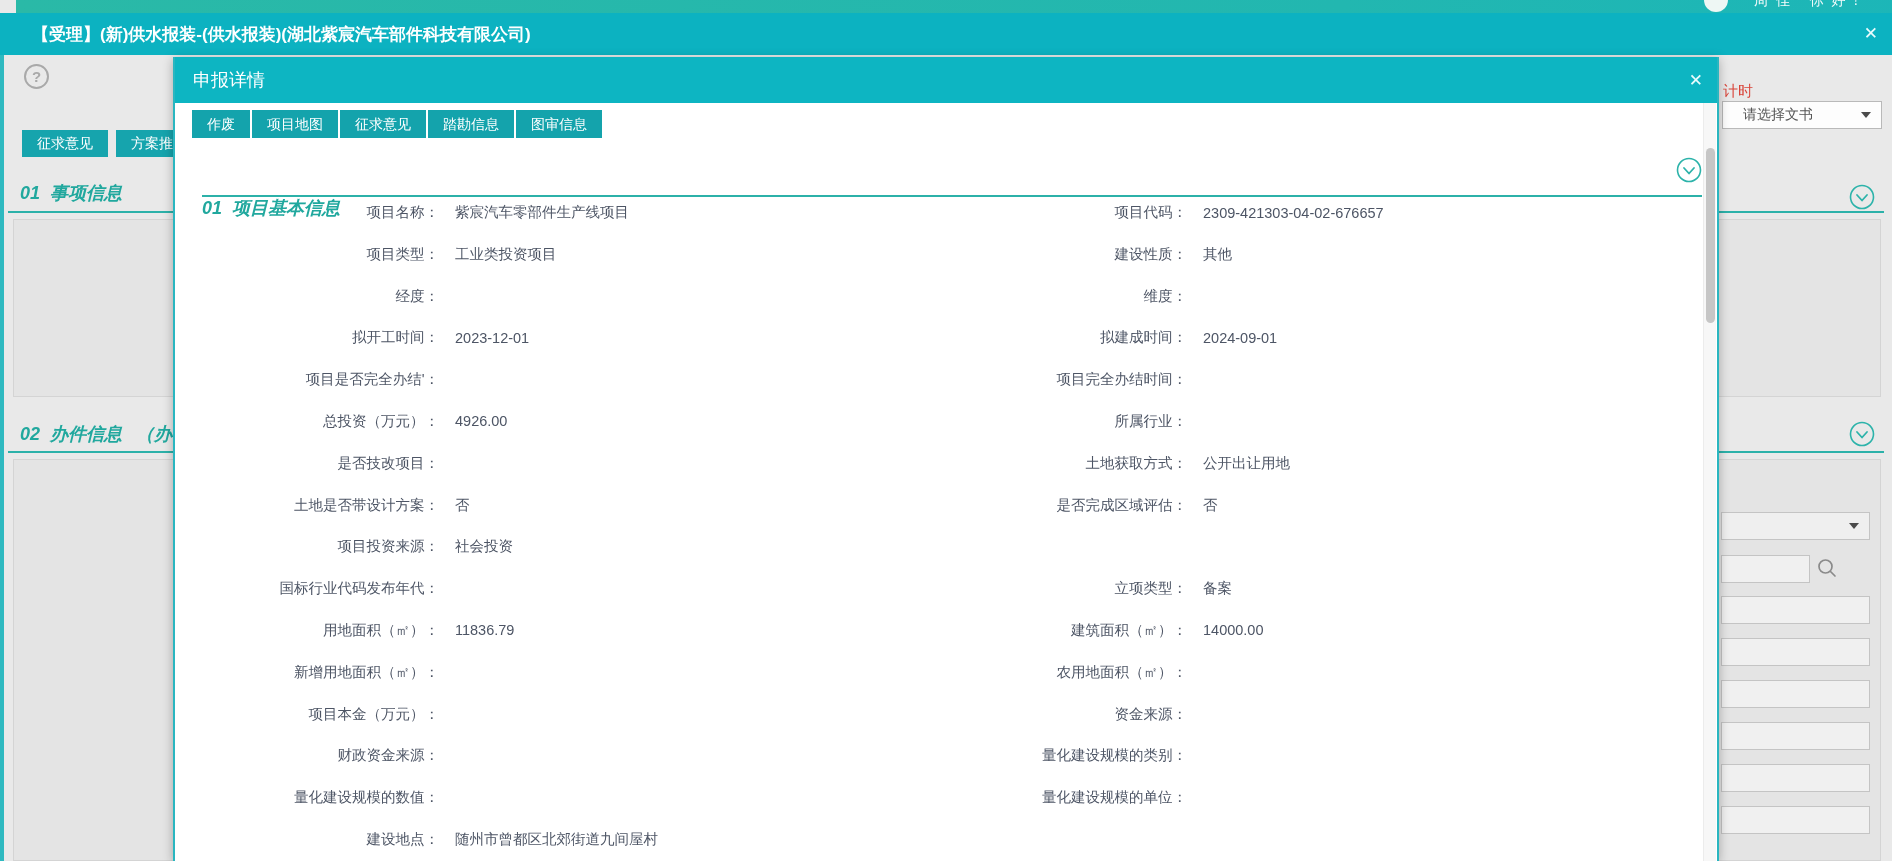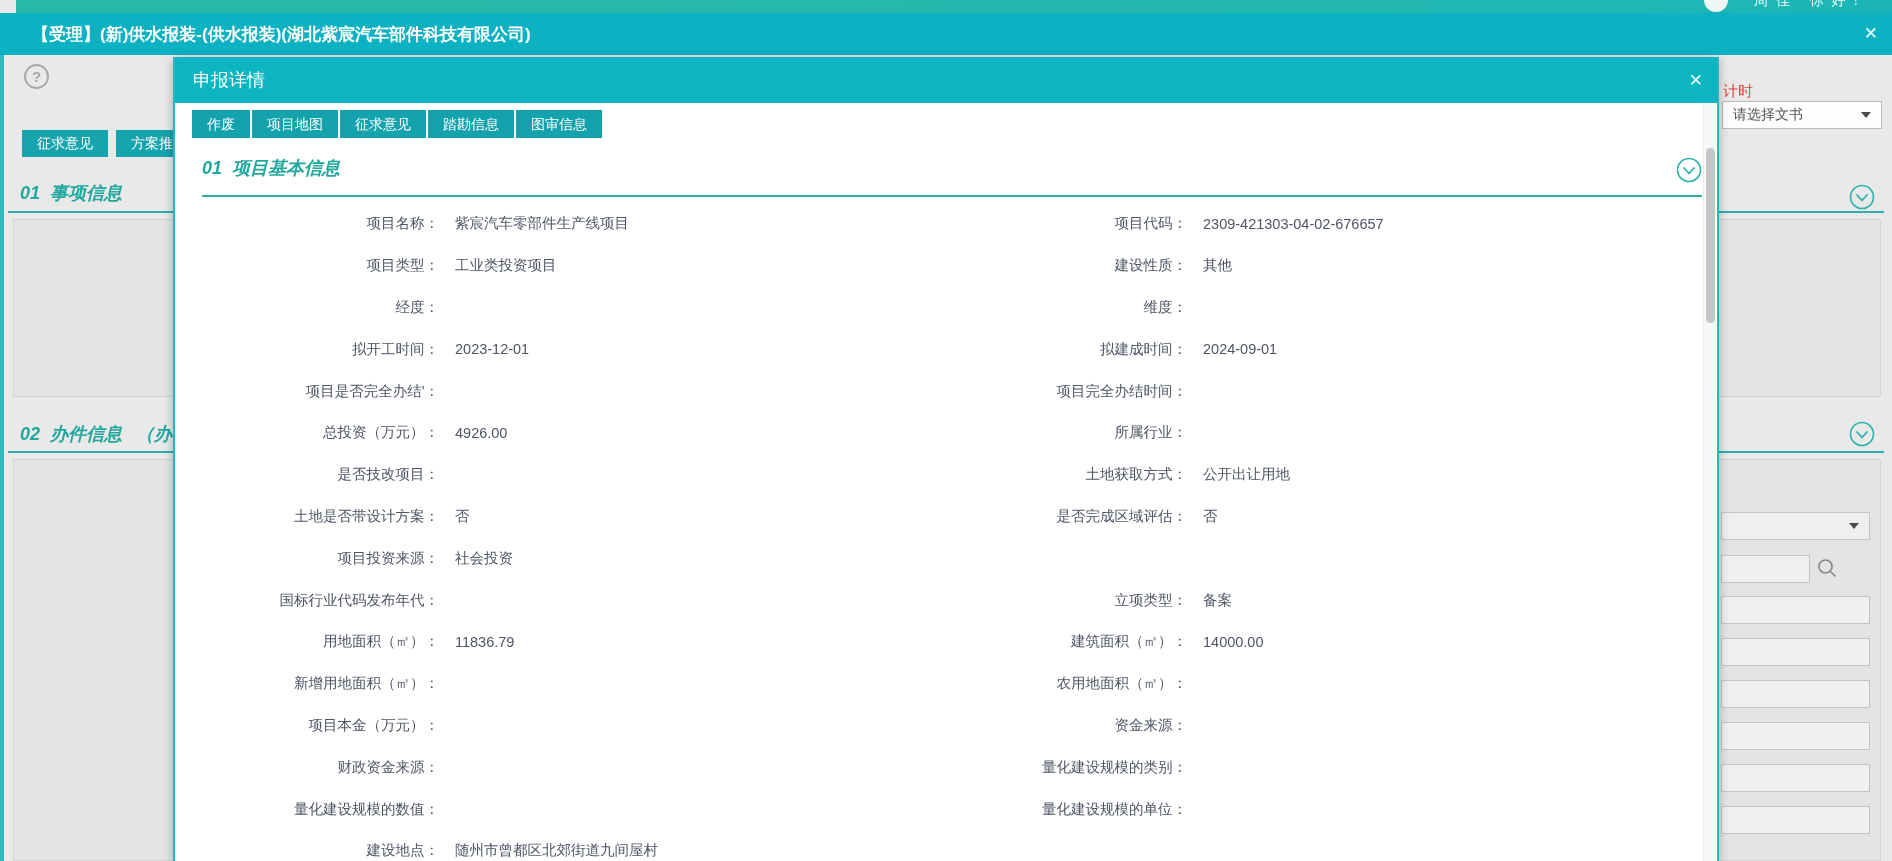--- a/index.html
+++ b/index.html
@@ -36,42 +36,42 @@
   .sec-head .suffix { margin-left:14px; }
   .sec-line { position:absolute; left:8px; width:1876px; height:2px; background:#2cb1a9; }
   .panel { position:absolute; left:13px; width:1868px; background:#e4e4e4; border:1px solid #d4d4d4; }
 
   .chev { position:absolute; width:26px; height:26px; cursor:pointer; }
 
   
   .timer { position:absolute; left:1723px; top:66px; color:#d9453a; font-size:15px;margin-top:16px; }
   .bg-select { position:absolute; background:#fdfdfd; border:1px solid #b9b9b9;
     display:flex; align-items:center; padding:0 10px; cursor:pointer; }
-  .bg-select .sel-text { color:#555; font-size:14px; flex:1; white-space:nowrap; overflow:hidden; }
+  .bg-select .sel-text { color:#555; font-size:14px; flex:1; white-space:nowrap; overflow:hidden;margin-left:10px; }
   .caret { width:0; height:0; border-left:5px solid transparent; border-right:5px solid transparent;
     border-top:6px solid #4a4a4a; }
   .bg-input { position:absolute; background:#f0f0f0; border:1px solid #c4c4c4; }
   .mag { position:absolute; left:1816px; top:557px; cursor:pointer; }
 
   
   .modal { position:absolute; left:173px; top:57px; width:1546px; height:804px; background:#fff;
     border-left:2px solid #29b6c0; border-right:2px solid #29b6c0;
     box-shadow:0 2px 10px rgba(0,0,0,.28); z-index:10; }
   .modal-header { height:46px; background:#0db5c2; display:flex; align-items:center; padding:8px 18px; }
   .modal-header .mtitle { color:#fff; font-size:18px; }
   .modal-close { position:absolute; right:14px; top:13px; color:#eafcfd; font-size:17px; cursor:pointer; }
   .tabs { position:absolute; left:17px; top:53px; display:flex; gap:2px; }
   .tab { height:28px; line-height:28px; padding:0 15px; background:#14a3ac; color:#fff;
     font-size:14px; white-space:nowrap; cursor:pointer; }
   .msec { left:27px; top:99px; }
   .m-line { position:absolute; left:27px; top:138px; width:1500px; height:2px; background:#2cb1a9; }
   .m-chev { left:1501px; top:100px; }
 
   .form { position:absolute; left:17px; top:146px; width:1508px; }
-  .frow { height:41.8px; display:flex; align-items:center; }
+  .frow { height:41.8px; display:flex; align-items:flex-start; }
   .half-l { width:752px; display:flex; align-items:center; }
   .half-r { flex:1; display:flex; align-items:center; }
   .flabel { color:#4d5565; font-size:14.5px; text-align:right; white-space:nowrap; }
   .half-l .flabel { width:247px; }
   .half-r .flabel { width:243px; }
   .fvalue { color:#4d5565; font-size:14.5px; margin-left:16px; white-space:nowrap; }
 
   .m-scroll { position:absolute; right:1px; top:46px; bottom:0; width:13px; background:#f7f7f7;
     border-left:1px solid #ececec; }
   .m-thumb { position:absolute; left:2px; top:45px; width:9px; height:175px; border-radius:5px;
@@ -147,21 +147,21 @@
     </div>
 
     <div class="tabs" id="modal-tabs">
         <div class="tab">作废</div>
         <div class="tab">项目地图</div>
         <div class="tab">征求意见</div>
         <div class="tab">踏勘信息</div>
         <div class="tab">图审信息</div>
       </div>
 
-    <div class="sec-head msec" style="position:absolute;">
+    <div class="sec-head msec" style="position:absolute;margin-top:40px;">
       <span class="num">01</span><span>项目基本信息</span>
     </div>
     <svg class="chev m-chev" style="position:absolute;" viewBox="0 0 26 26">
       <circle cx="13" cy="13" r="11.5" fill="none" stroke="#2cb3aa" stroke-width="1.6"></circle>
       <polyline points="8,11 13,16.5 18,11" fill="none" stroke="#2cb3aa" stroke-width="1.8" stroke-linecap="round" stroke-linejoin="round"></polyline>
     </svg>
     <div class="m-line"></div>
 
     <div class="form" id="form-rows">
         <div class="frow">

